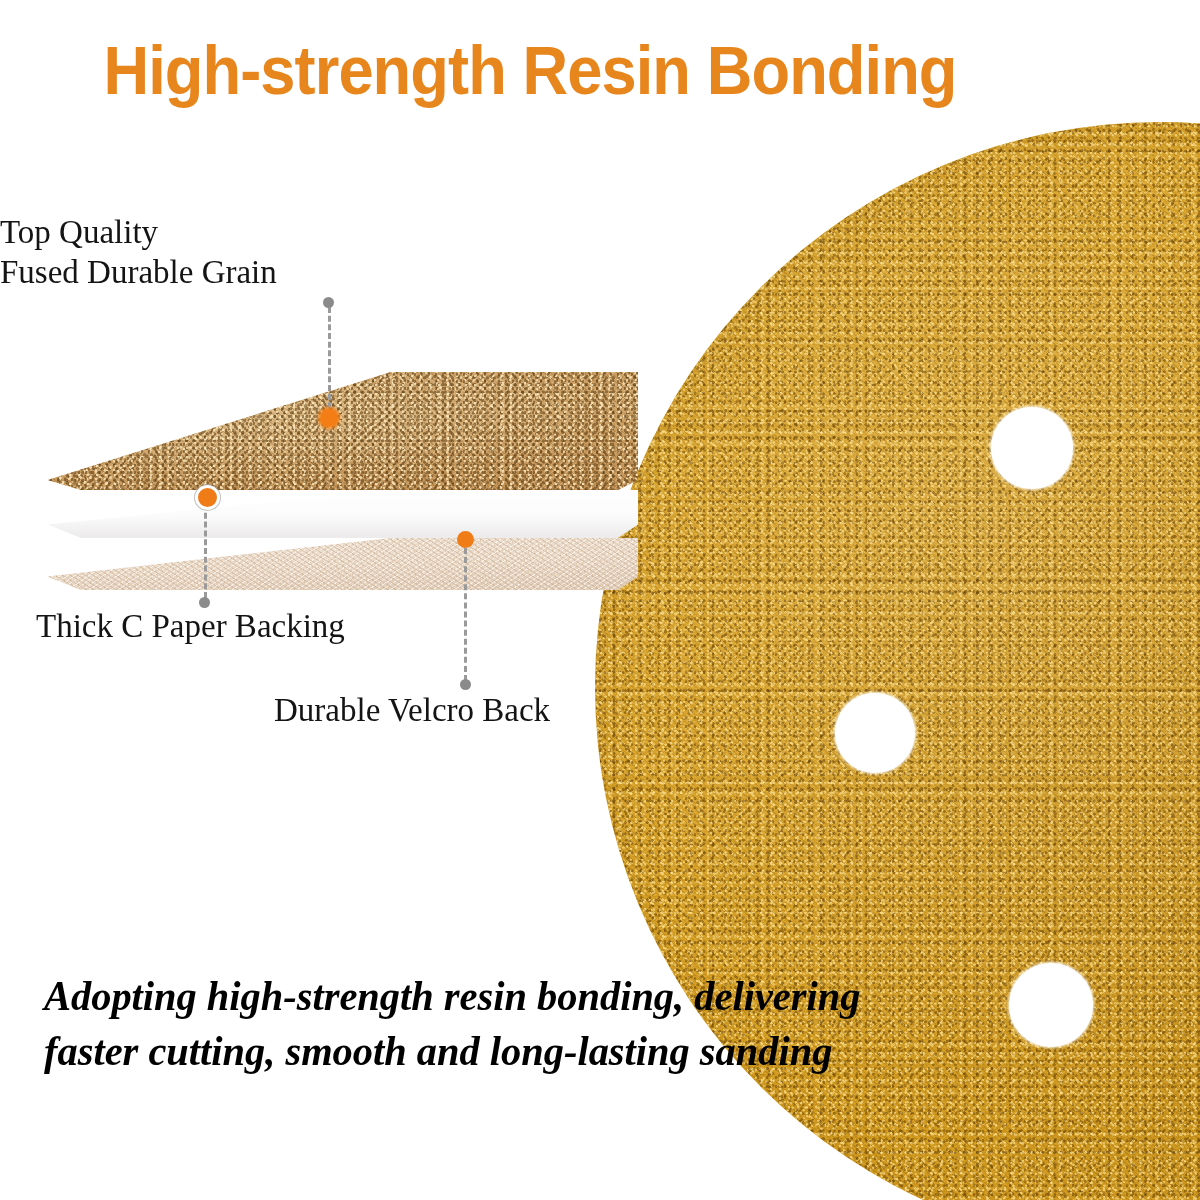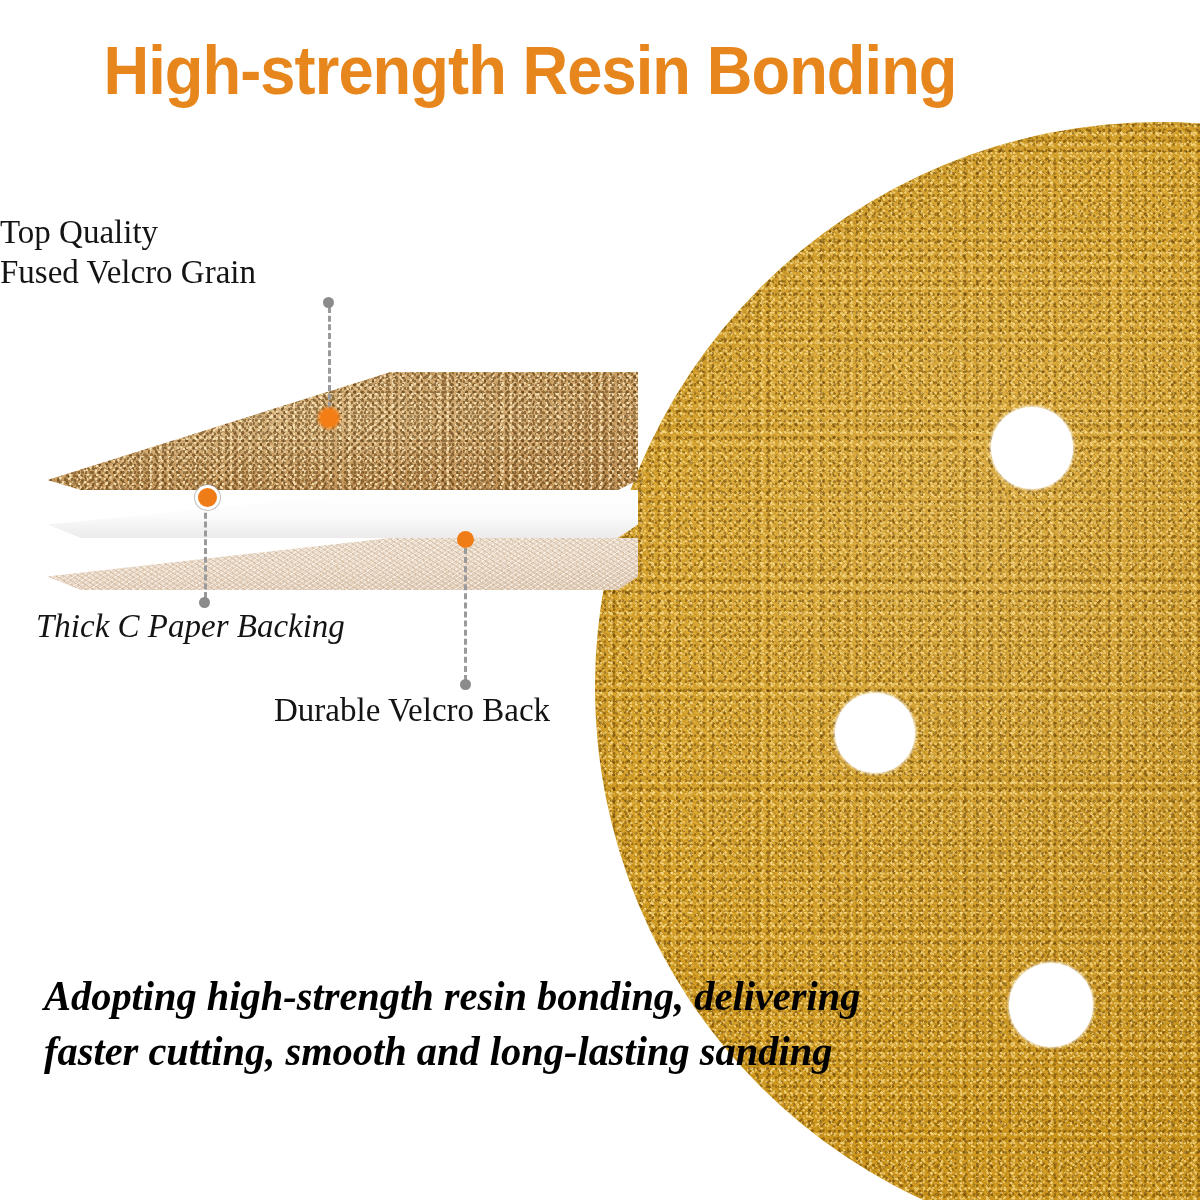--- a/index.html
+++ b/index.html
@@ -163,21 +163,21 @@
     color:#141414;
     font-family:"Liberation Serif", serif;
     font-size:33px;
     line-height:1.22;
     white-space:nowrap;
     z-index:35;
   }
   #callout-grain{
     left:0;top:212px;width:660px;
   }
-  #callout-paper{ left:36px;top:606px;font-style:italic; }
+  #callout-paper{ left:36px;top:606px; }
   #callout-velcro{ left:274px;top:690px; }
   .dash-v{
     position:absolute;
     width:0;
     border-left:3px dashed #9a9a9a;
     z-index:30;
   }
   .dot-gray{
     position:absolute;
     width:11px;height:11px;border-radius:50%;
@@ -230,21 +230,21 @@
     </div>
     <div class="disc-hole" style="left:431px;top:347px;width:82px;height:82px;"></div>
     <div class="disc-hole" style="left:275px;top:633px;width:80px;height:80px;"></div>
     <div class="disc-hole" style="left:449px;top:903px;width:84px;height:84px;"></div>
   </div>
 
   <div id="title">High-strength Resin Bonding</div>
 
   <div class="callout" id="callout-grain">
     <div>Top Quality</div>
-    <div>Fused Velcro Grain</div>
+    <div>Fused Durable Grain</div>
   </div>
   <div class="dot-gray" style="left:323px;top:297px;"></div>
   <div class="dash-v" style="left:328px;top:307px;height:110px;"></div>
   <div class="dot-orange soft" style="left:316px;top:405px;"></div>
 
   <div id="layers">
     <div class="layer" id="layer-top">
       <div class="face">
         <div class="tex"></div>
       </div>

